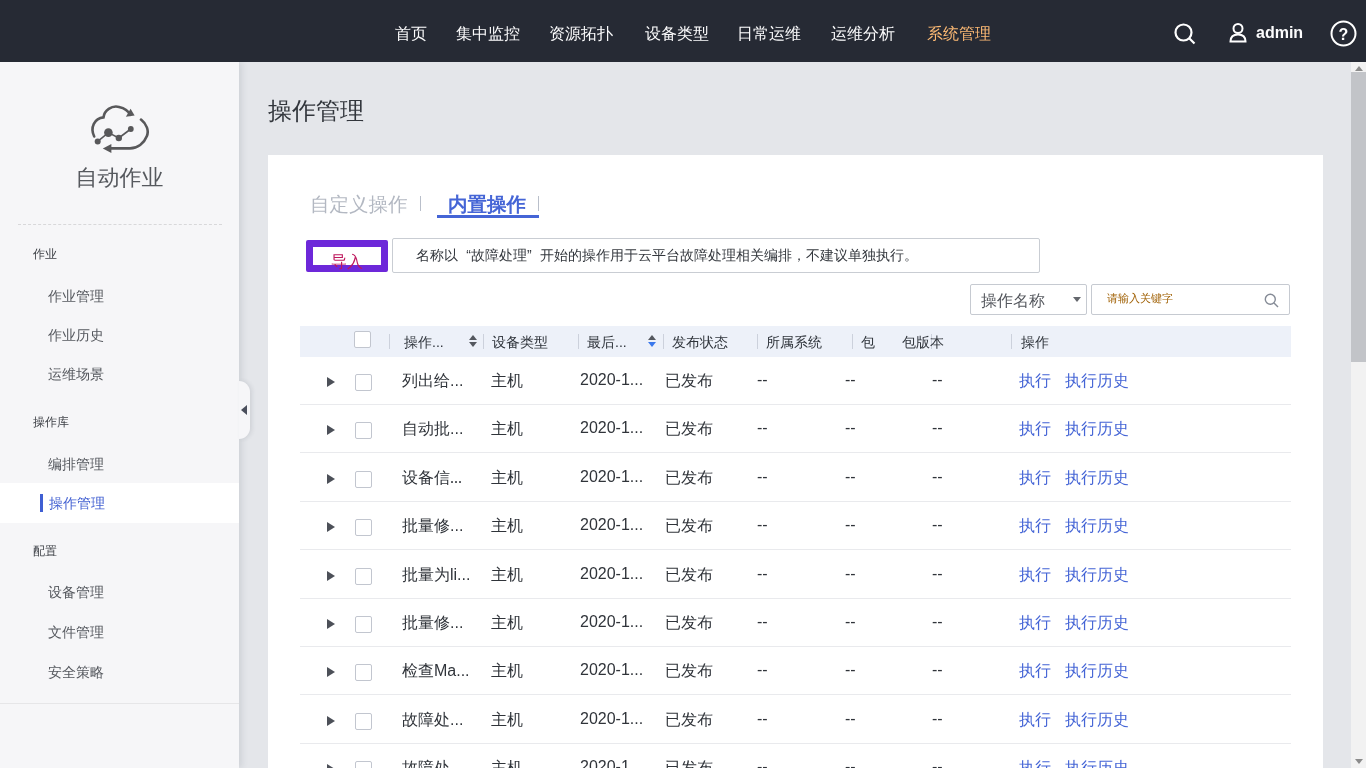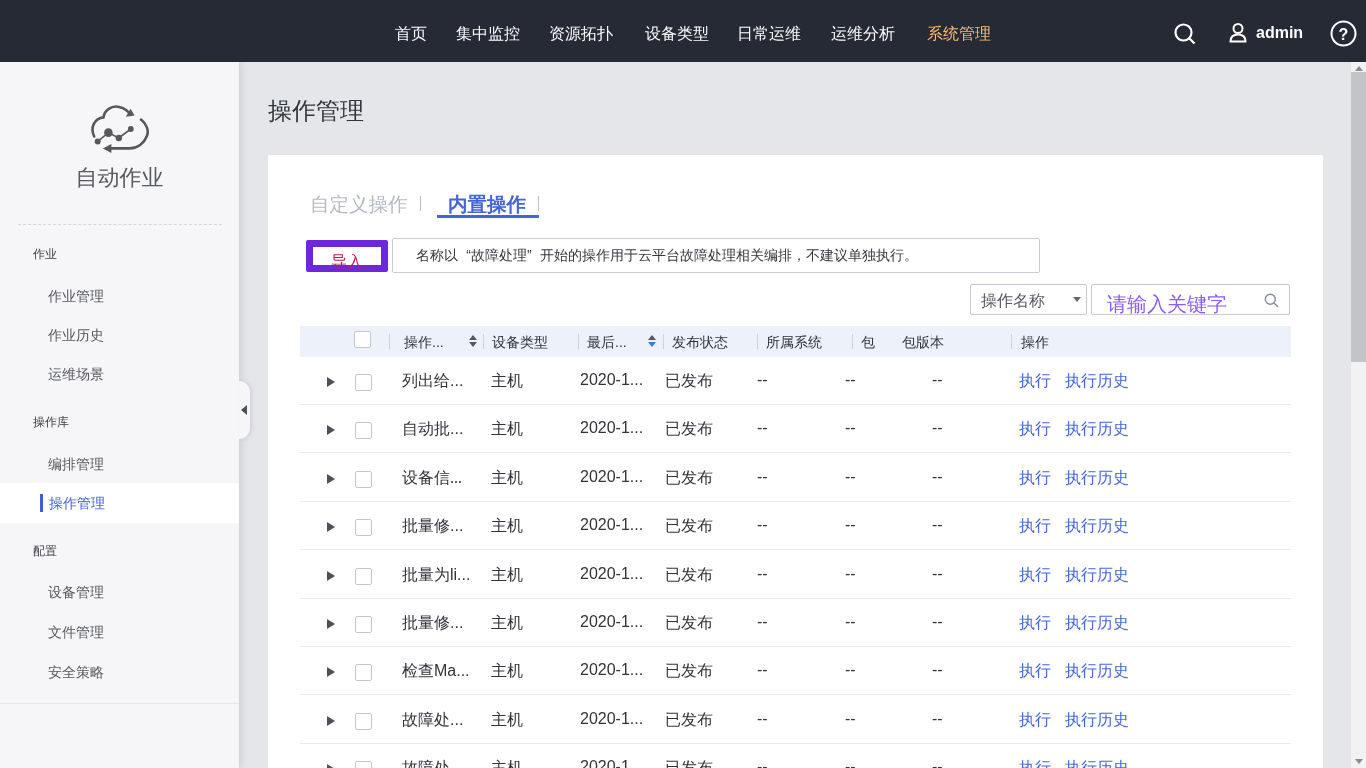--- a/index.html
+++ b/index.html
@@ -29,21 +29,21 @@
 
 .btn-import { position:absolute; top:240px; left:298px; width:82px; height:32px; border:7px solid #6d28d9; border-radius:2px; background:#fff; font-size:16px; color:#be185d; text-align:center; line-height:30px;margin-left:8px; }
 .infobox .fwo { display:inline-block; width:13px; text-align:right; }
 .infobox .fwc { display:inline-block; width:13px; text-align:left; }
 .infobox { position:absolute; top:238px; left:392px; width:648px; height:35px; border:1px solid #c9cdd3; border-radius:2px; background:#fff; font-size:14px; color:#33373d; line-height:33px; padding-left:23px; }
 
 .seltype { position:absolute; top:284px; left:970px; width:117px; height:31px; border:1px solid #c6cad1; border-radius:2px; background:#fff; }
 .seltype .t { position:absolute; top:6px; left:10px; font-size:16px; color:#54575d; }
 .seltype .caret { position:absolute; top:12px; right:5px; border-style:solid; border-width:5.5px 4px 0 4px; border-color:#64676d transparent transparent transparent; }
 .searchbox { position:absolute; top:284px; left:1091px; width:199px; height:31px; border:1px solid #c6cad1; border-radius:2px; background:#fff; }
-.searchbox .ph { position:absolute; top:6px; left:15px; font-size:20px; color:#8b5cf6; }
+.searchbox .ph { position:absolute; top:6px; left:15px; font-size:11px; color:#a16207; }
 
 .thead { position:absolute; top:326px; left:300px; width:991px; height:31px; background:#edf1f9; }
 .thead .sep { position:absolute; top:8px; width:1px; height:15px; background:#ccd1dc; }
 .thead .h { position:absolute; top:8px; font-size:14px; color:#2f343b; }
 .cbx { position:absolute; width:17px; height:17px; border:1px solid #c2c6cf; border-radius:2px; background:#fff; }
 .row { position:absolute; left:300px; width:991px; height:48px; border-bottom:1px solid #e9eaed; }
 .row .tri { position:absolute; left:27px; top:20px; border-style:solid; border-width:5px 0 5px 8px; border-color:transparent transparent transparent #4c5058; }
 .row .cbx { left:55px; top:17px; }
 .row .c { position:absolute; top:14px; font-size:16px; color:#30343a; }
 .row .lnk { position:absolute; top:14px; font-size:16px; color:#4565d6; }

